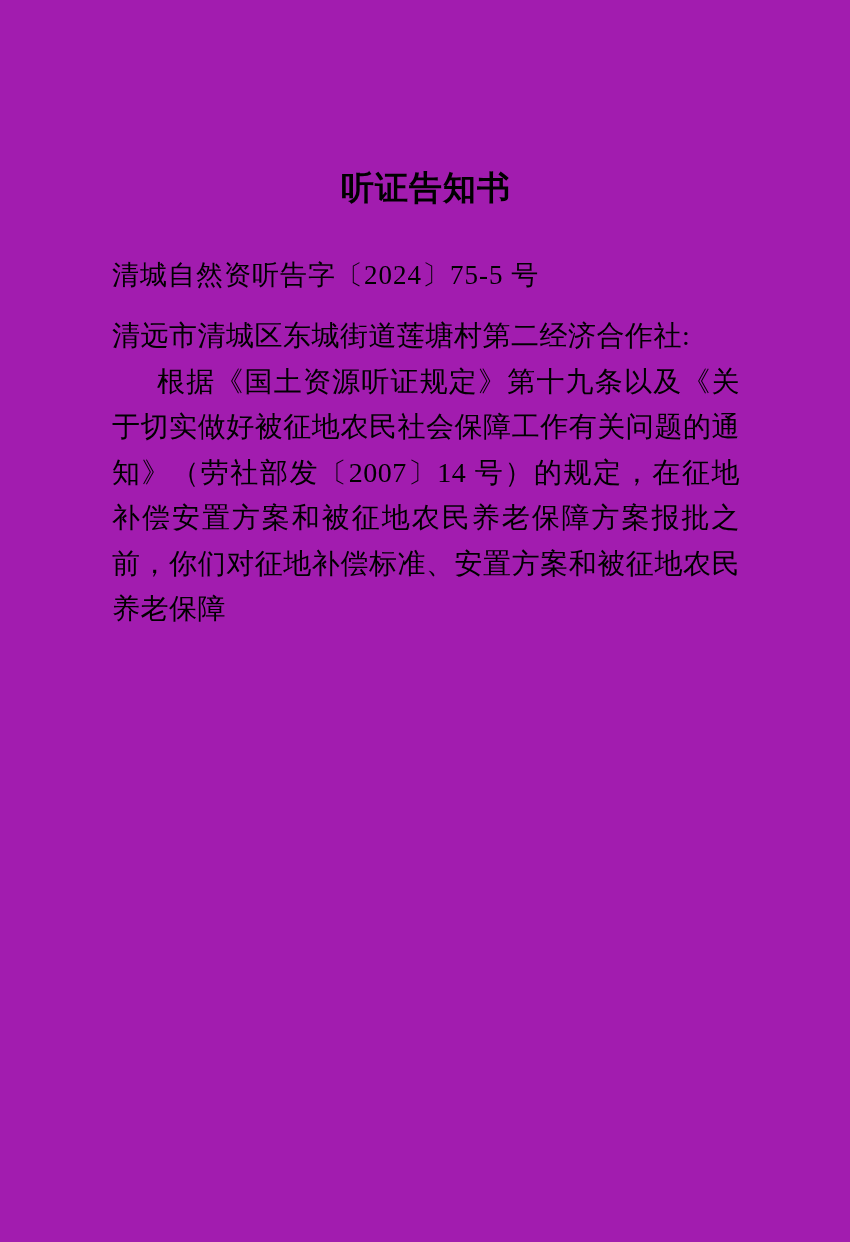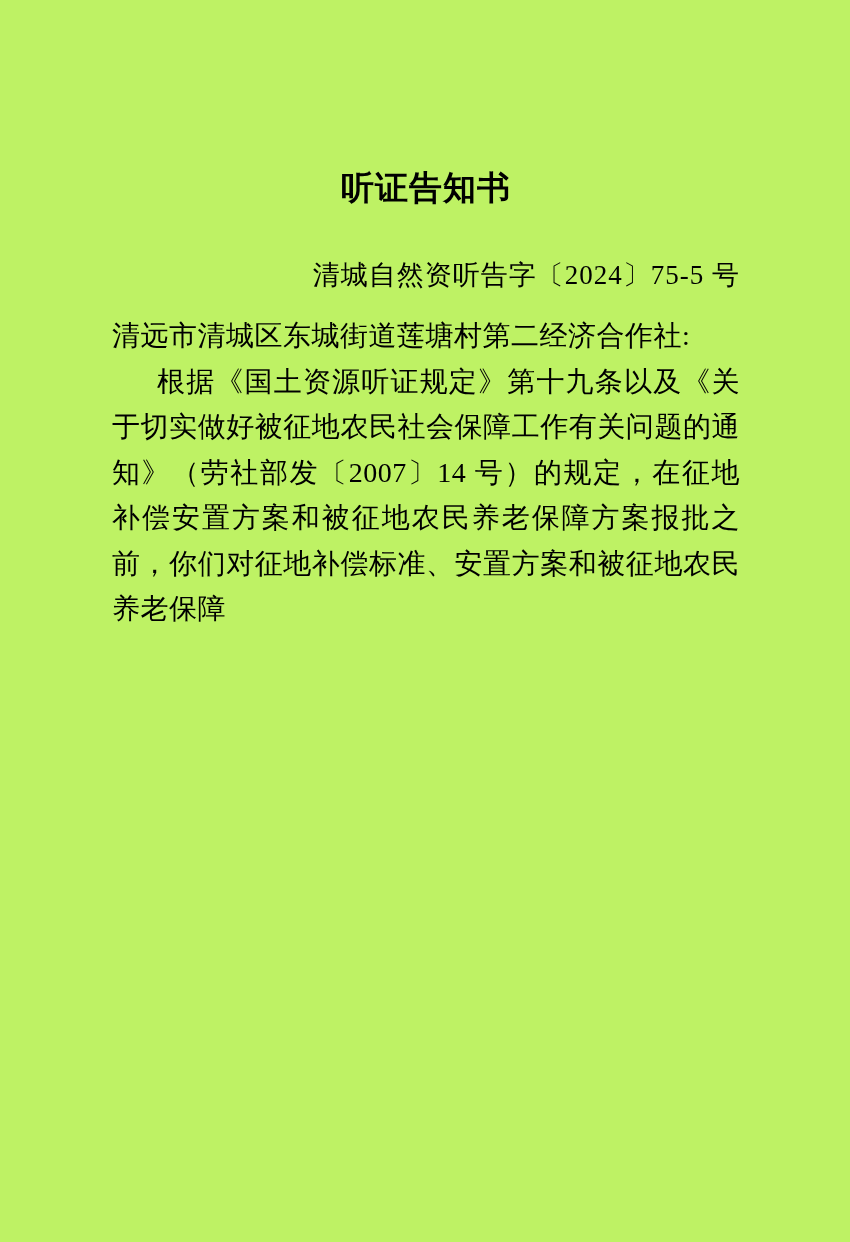--- a/index.html
+++ b/index.html
@@ -7,42 +7,41 @@
   body {
     width: 850px;
     height: 1242px;
     font-family: "Liberation Serif", "DejaVu Serif", serif;
     color: #000000;
   }
   .page {
     position: relative;
     width: 850px;
     height: 1242px;
-    background: #bef264;
+    background: #a21caf;
     overflow: hidden;
   }
   .content {
     position: absolute;
     left: 112px;
     right: 110px;
     top: 0;
   }
   .title {
     margin-top: 168px;
     font-size: 33px;
     line-height: 40px;
     font-weight: bold;
     text-align: center;
     letter-spacing: 1px;
   }
   .doc-number {
     margin-top: 50px;
     font-size: 27px;
     line-height: 34px;
-    text-align: right;
     letter-spacing: 1px;
     white-space: nowrap;
   }
   .addressee {
     margin-top: 21px;
     font-size: 28px;
     line-height: 45.5px;
     letter-spacing: 0.5px;
   }
   .body-para {

